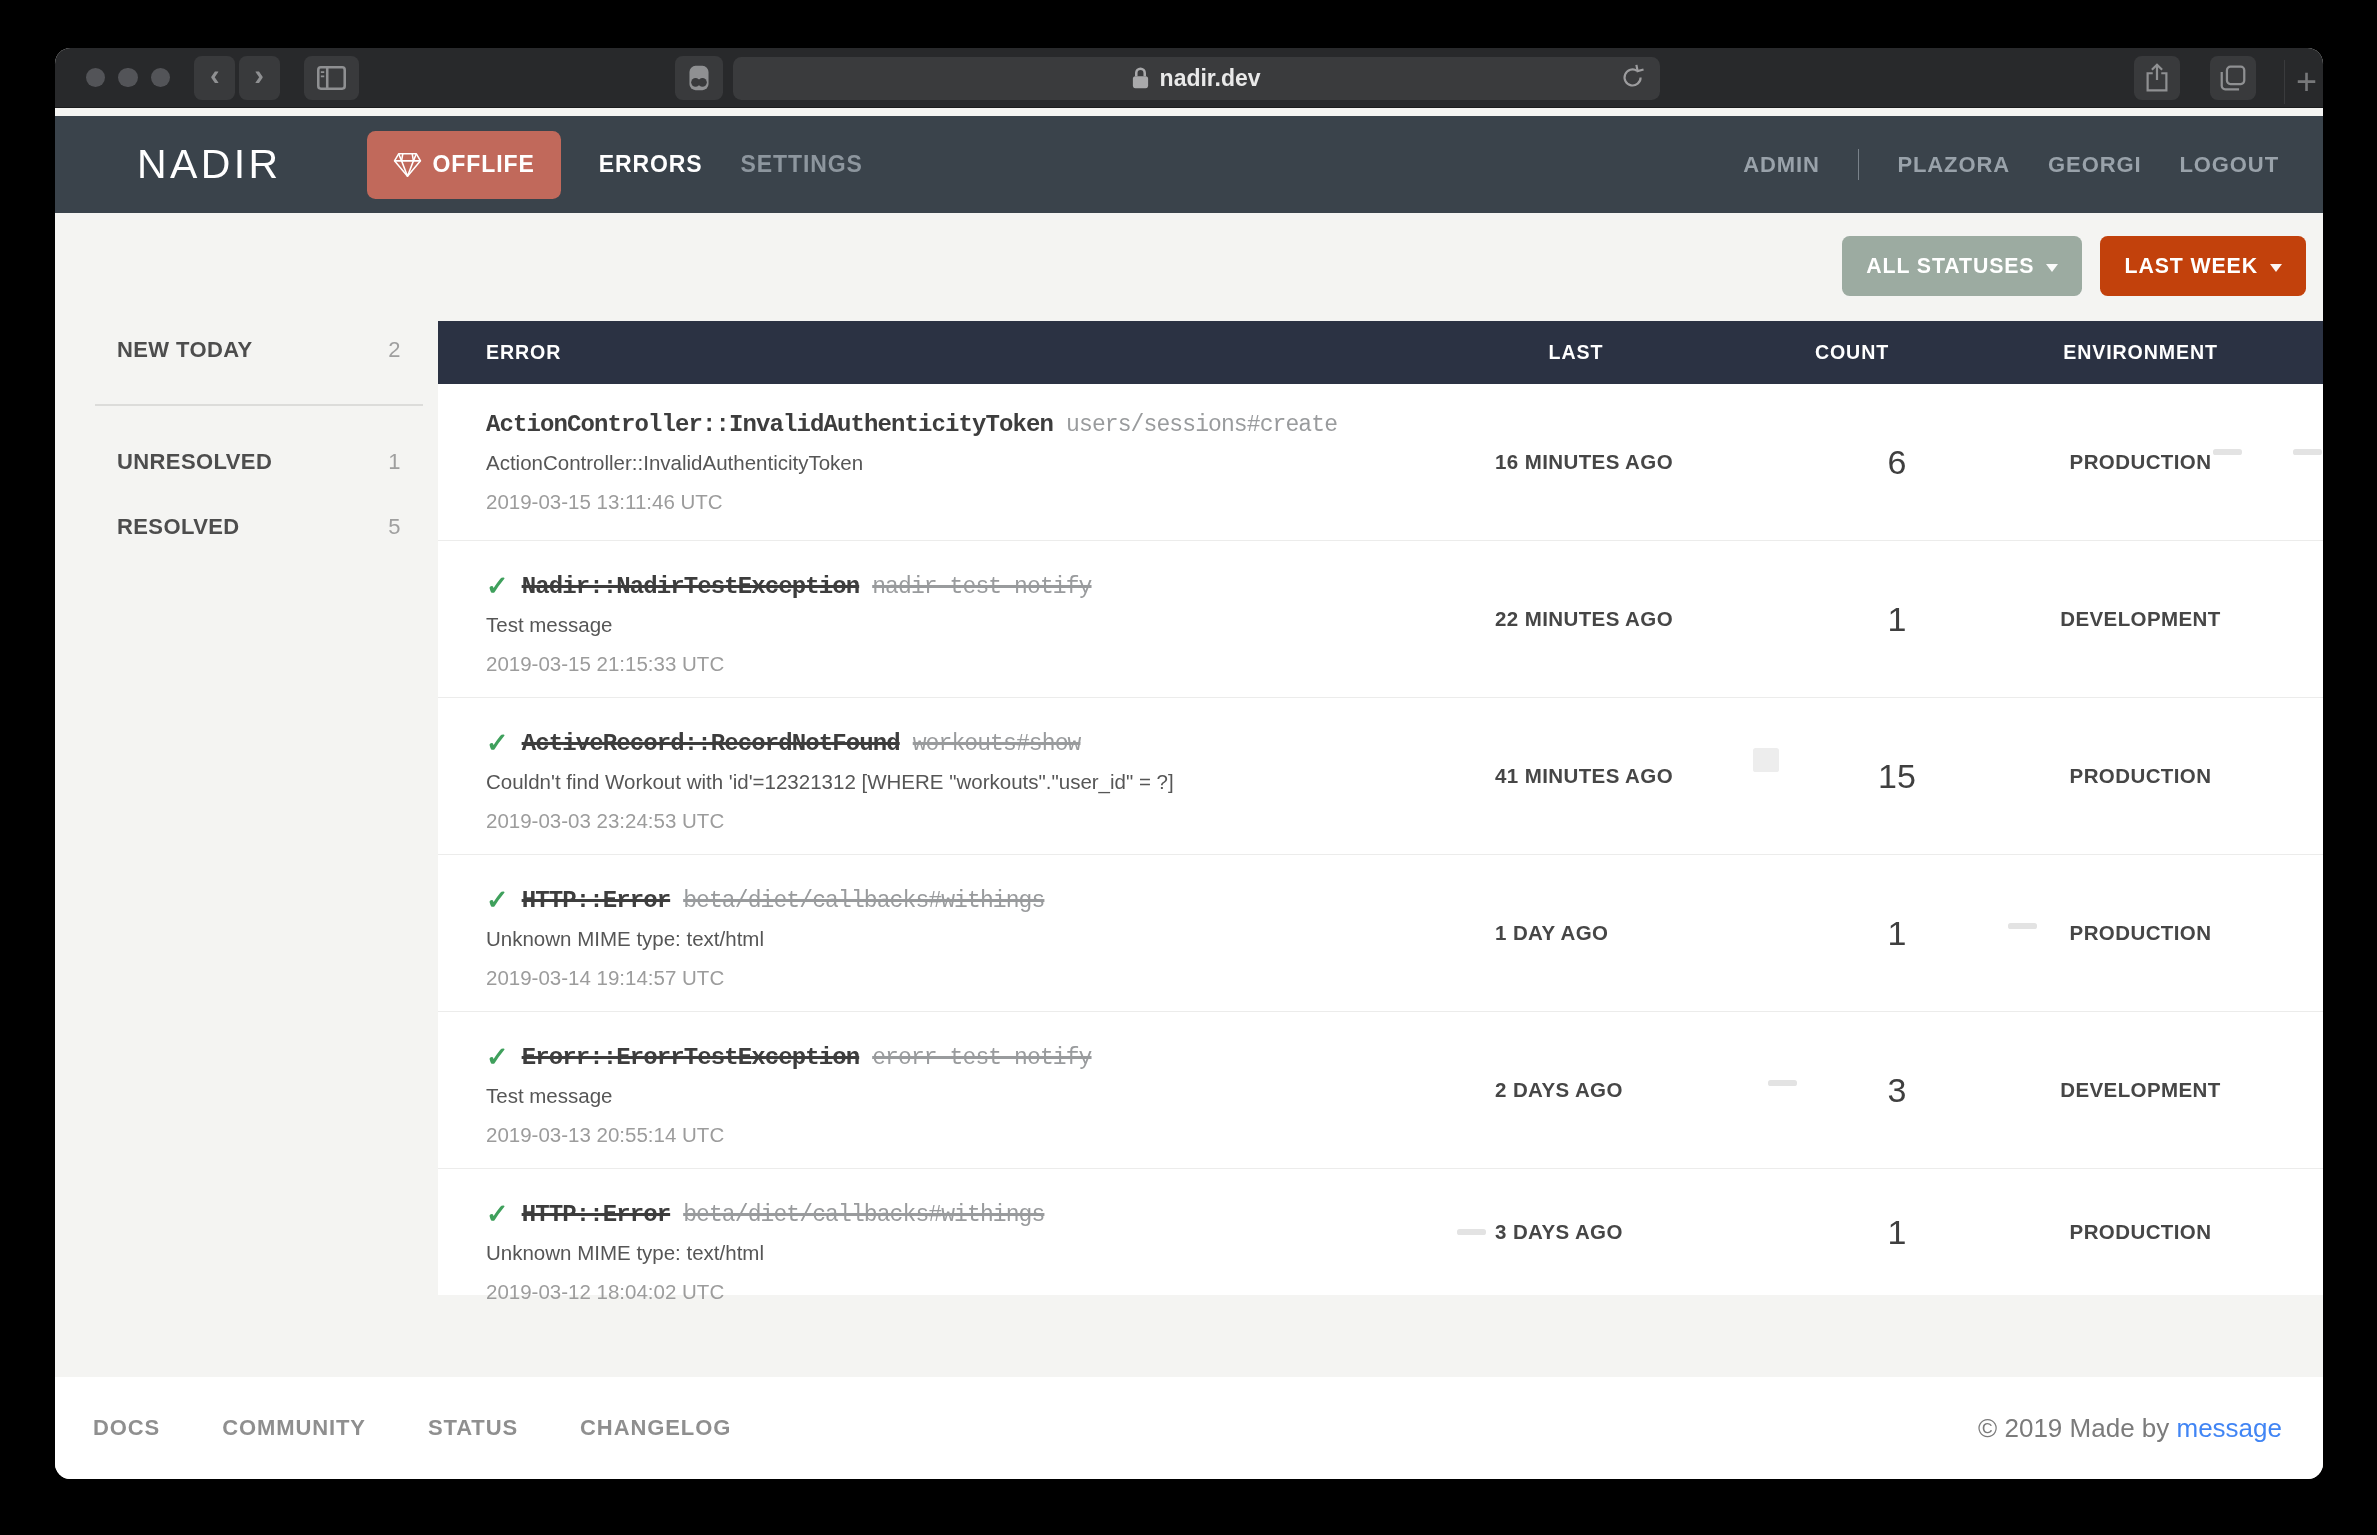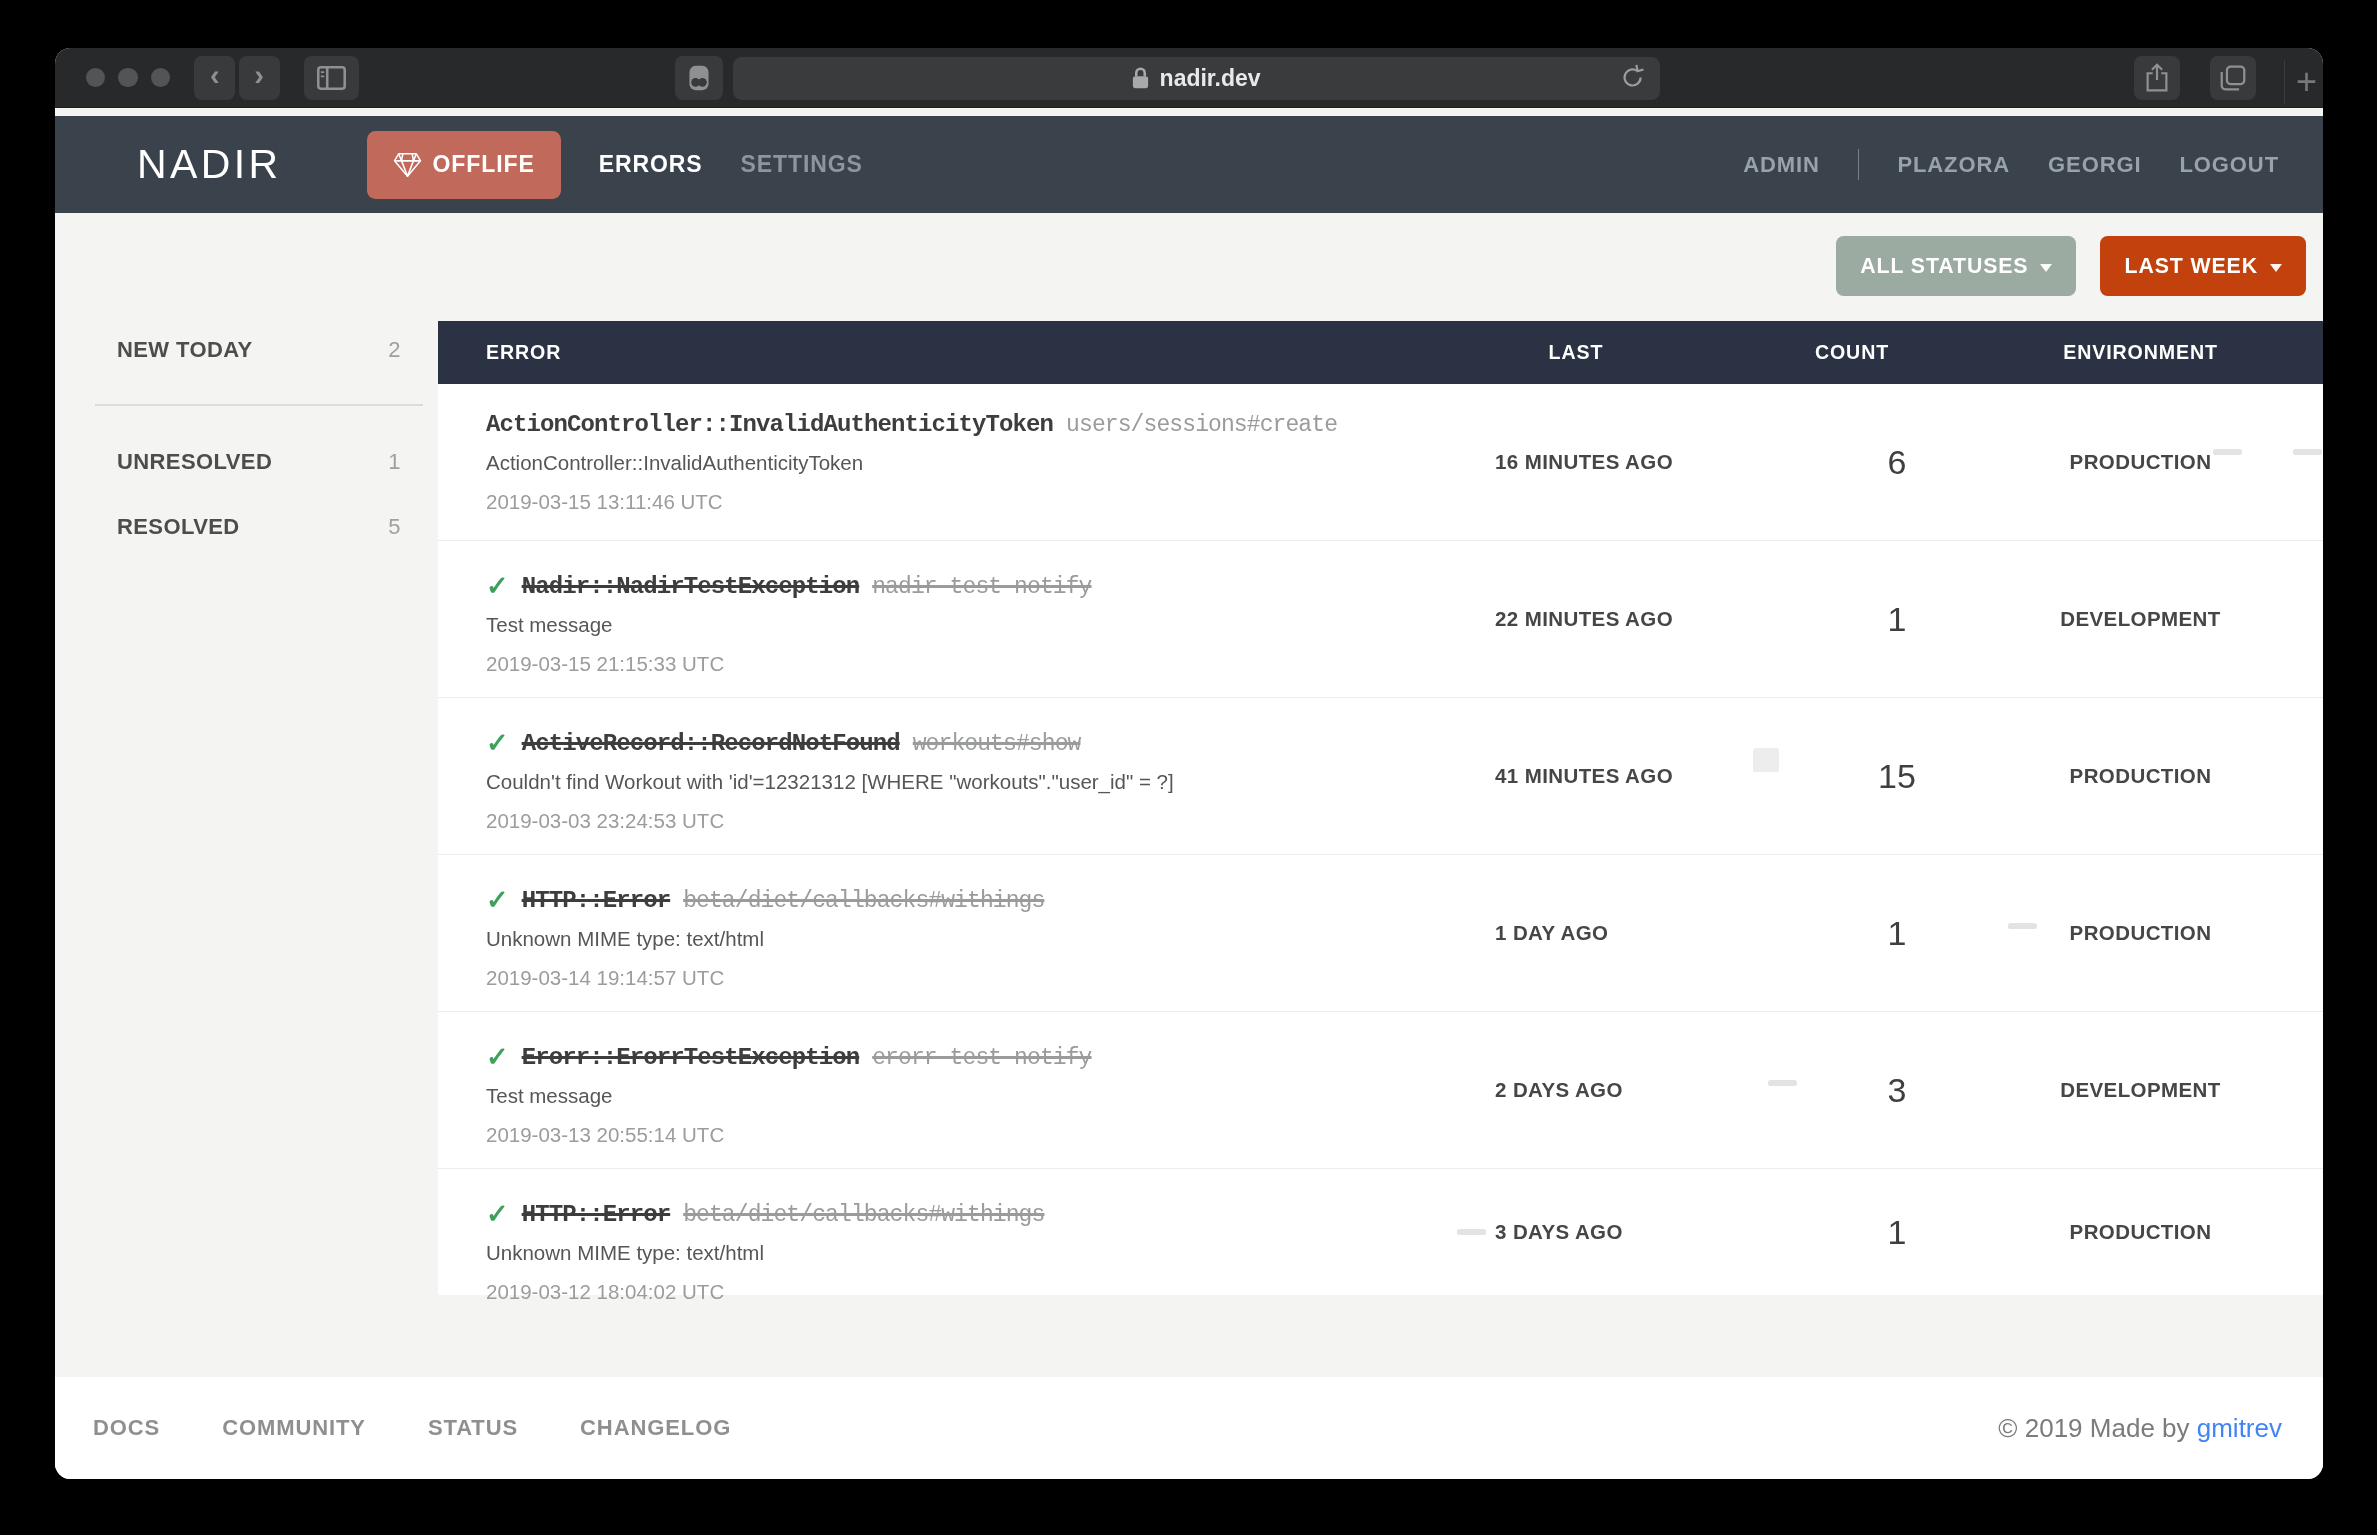--- a/index.html
+++ b/index.html
@@ -29,21 +29,21 @@
   .navbar{height:97px;background:#3a434b;display:flex;align-items:center;padding:0 44px 0 82px;flex:none;margin-top:8px;}
   .brand{color:#fff;font-size:41px;font-weight:300;letter-spacing:3.4px;}
   .offlife{margin-left:85px;height:68px;background:#c1695b;border-radius:8.5px;display:flex;align-items:center;gap:11px;padding:0 26px;color:#fff;font-size:23px;font-weight:bold;letter-spacing:0.9px;}
   .nav-link{font-size:23px;font-weight:bold;letter-spacing:0.9px;color:#fff;margin-left:38px;}
   .nav-link.dim{color:#8d969e;}
   .nav-right{margin-left:auto;display:flex;align-items:center;gap:38px;color:#99a2aa;font-size:22px;font-weight:bold;letter-spacing:0.9px;}
   .nav-sep{width:1.7px;height:31px;background:#79828a;}
 
   
   .content{position:relative;flex:1;background:#f4f4f2;}
-  .filters{position:absolute;top:23px;right:17px;display:flex;gap:24px;text-align:right;}
+  .filters{position:absolute;top:23px;right:17px;display:flex;gap:18px;text-align:right;}
   .filter-btn{height:60px;border-radius:7.7px;color:#fff;font-size:21.3px;font-weight:bold;letter-spacing:0.9px;display:flex;align-items:center;gap:12px;padding:0 24px;}
   .filter-btn .caret{width:0;height:0;border-left:6.8px solid transparent;border-right:6.8px solid transparent;border-top:8.5px solid rgba(255,255,255,.95);margin-top:3.4px;}
   .f-status{background:#9caba1;}
   .f-period{background:#c2410c;}
 
   .sidebar{position:absolute;left:40px;top:111px;width:328px;}
   .sb-item{display:flex;justify-content:space-between;align-items:center;padding:0 22px;height:51px;font-size:22px;font-weight:bold;letter-spacing:0.4px;color:#4d4d4d;}
   .sb-item .cnt{color:#9f9f9f;font-weight:400;}
   .sb-div{height:1.7px;background:#dcdcda;margin:29px 0 31px 0;}
   .sb-item + .sb-item.g2{margin-top:13.7px;}
@@ -294,17 +294,17 @@
         <div class="dash" style="left:1019px;top:60px;"></div>
       </div>
     </div>
   </div>
 
   <div class="footer">
     <span class="f-link">DOCS</span>
     <span class="f-link">COMMUNITY</span>
     <span class="f-link">STATUS</span>
     <span class="f-link">CHANGELOG</span>
-    <span class="copyright"><span>© 2019 Made by </span><span class="author">gmitrev</span></span>
+    <span class="copyright"><span>© 2019 Made by </span><span class="author">message</span></span>
   </div>
 
 </div>
 
 
 </body></html>

